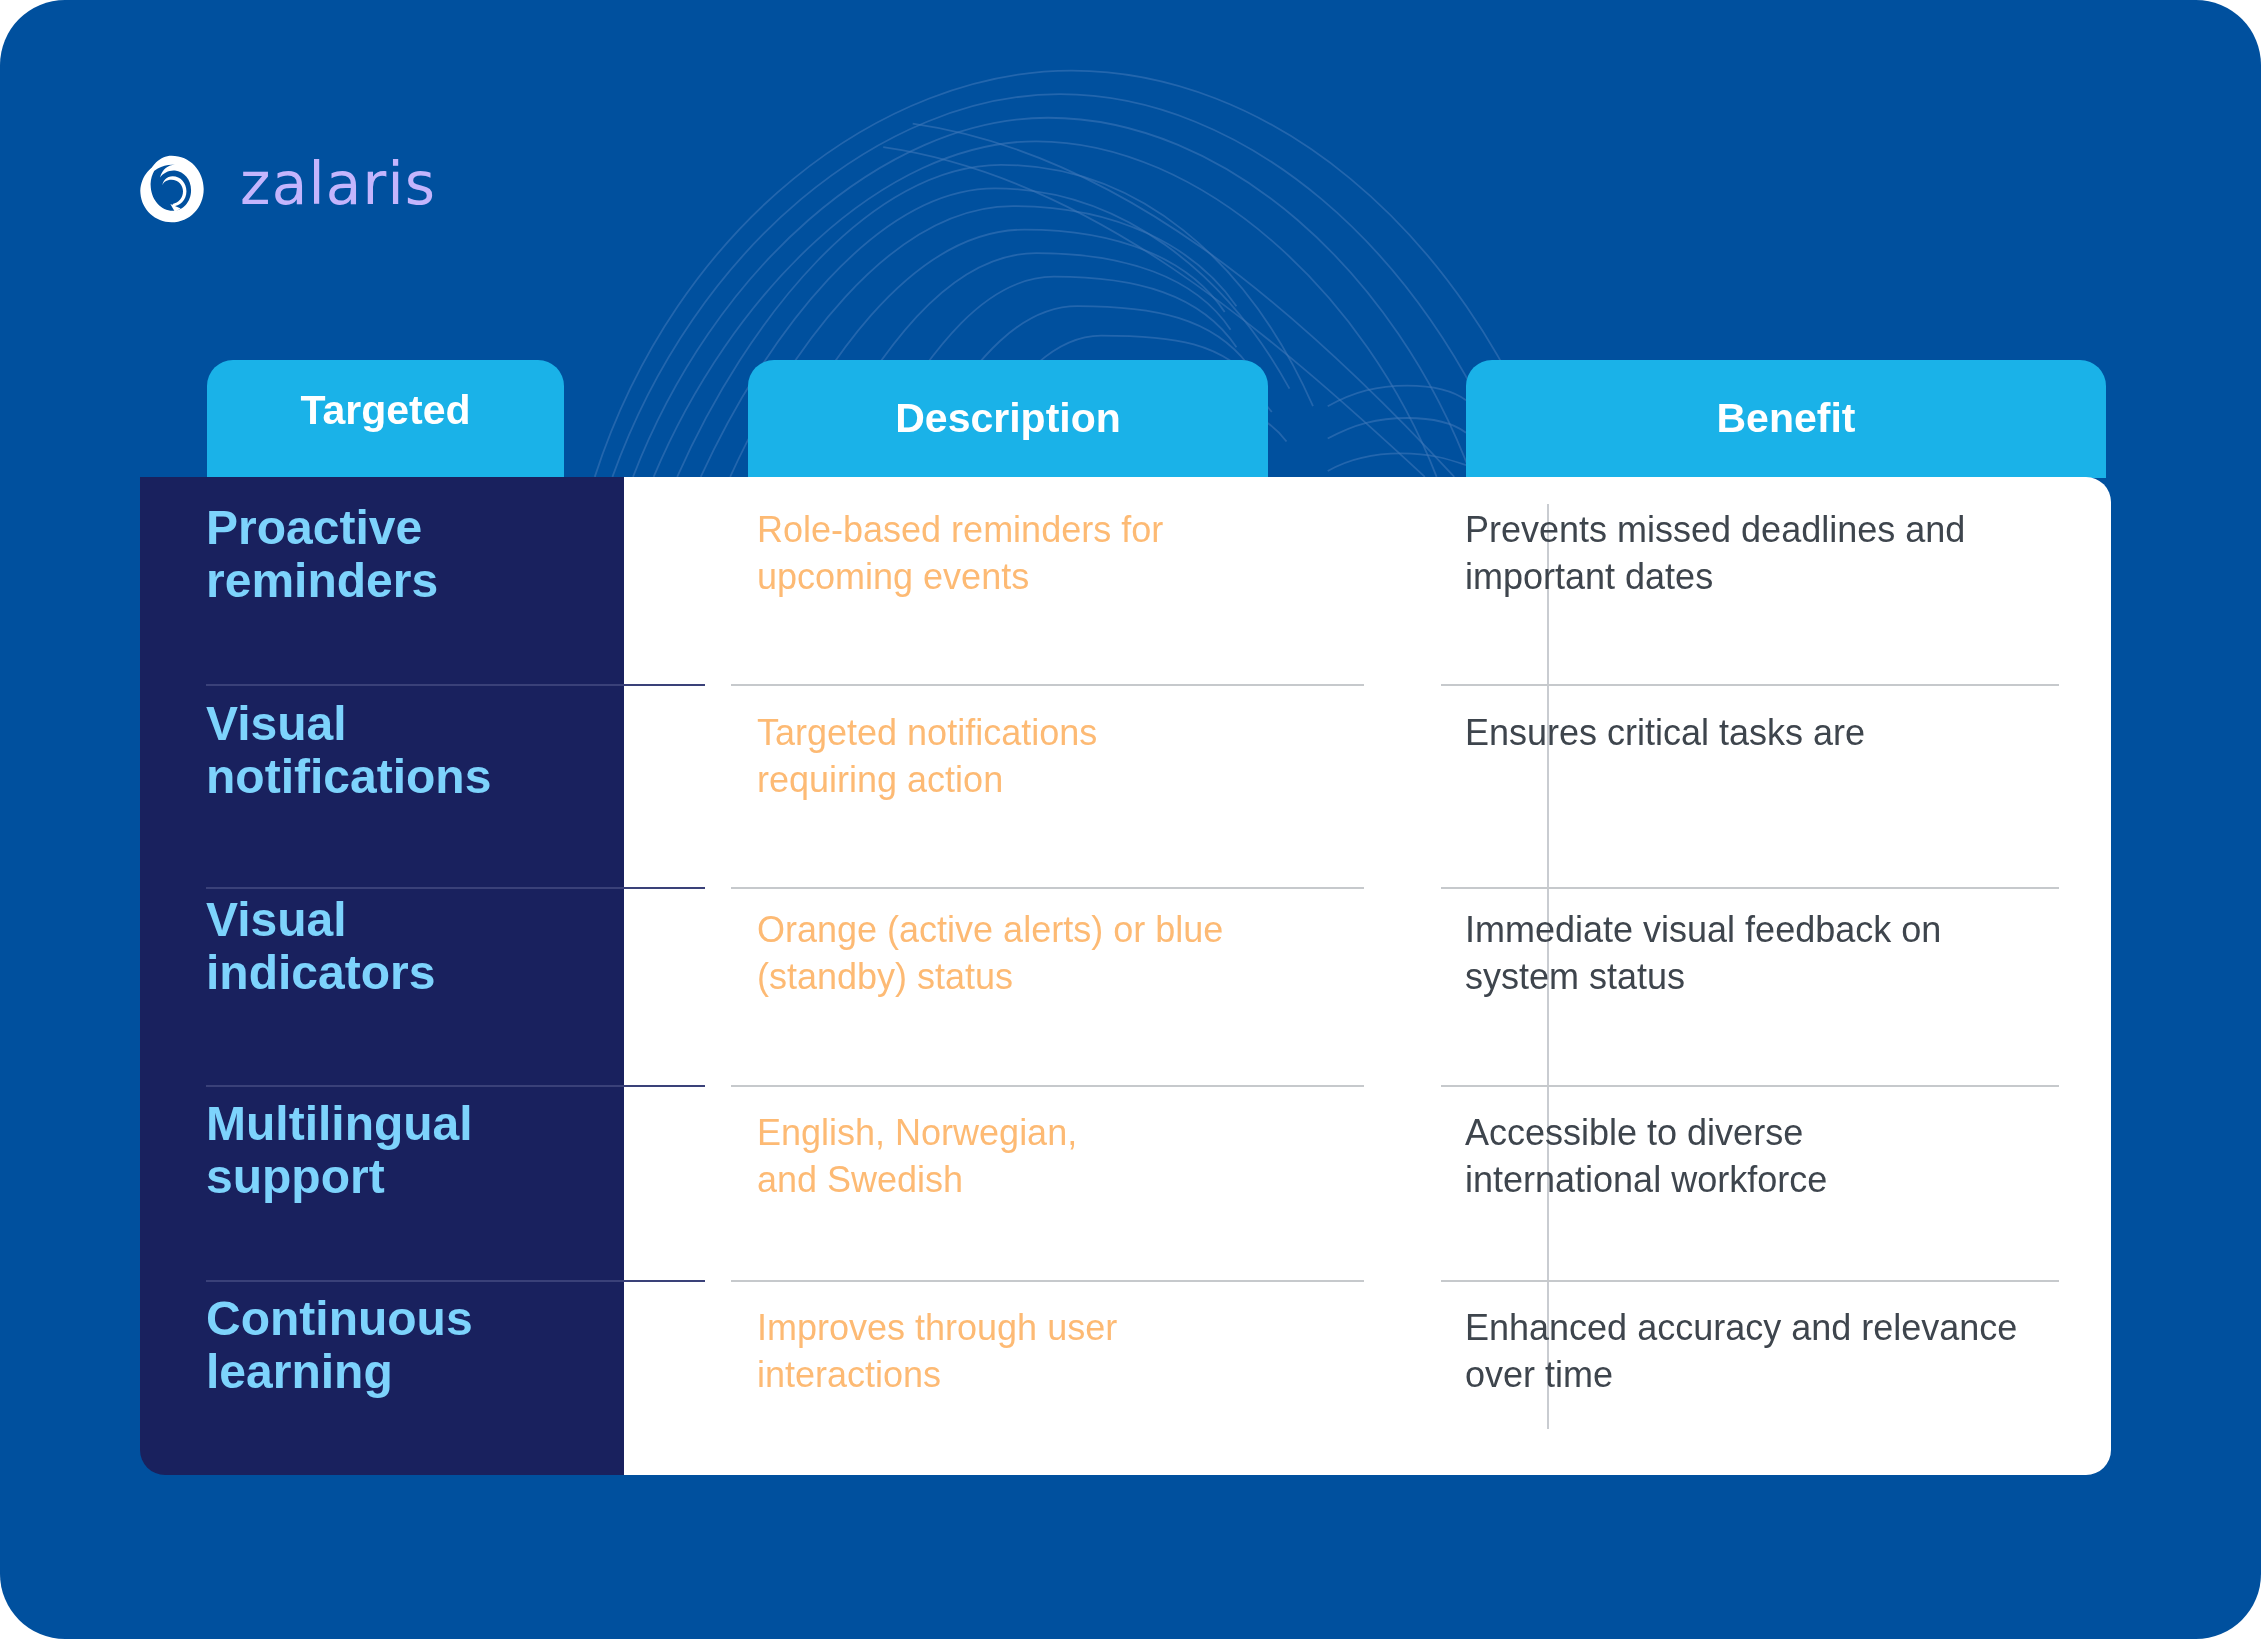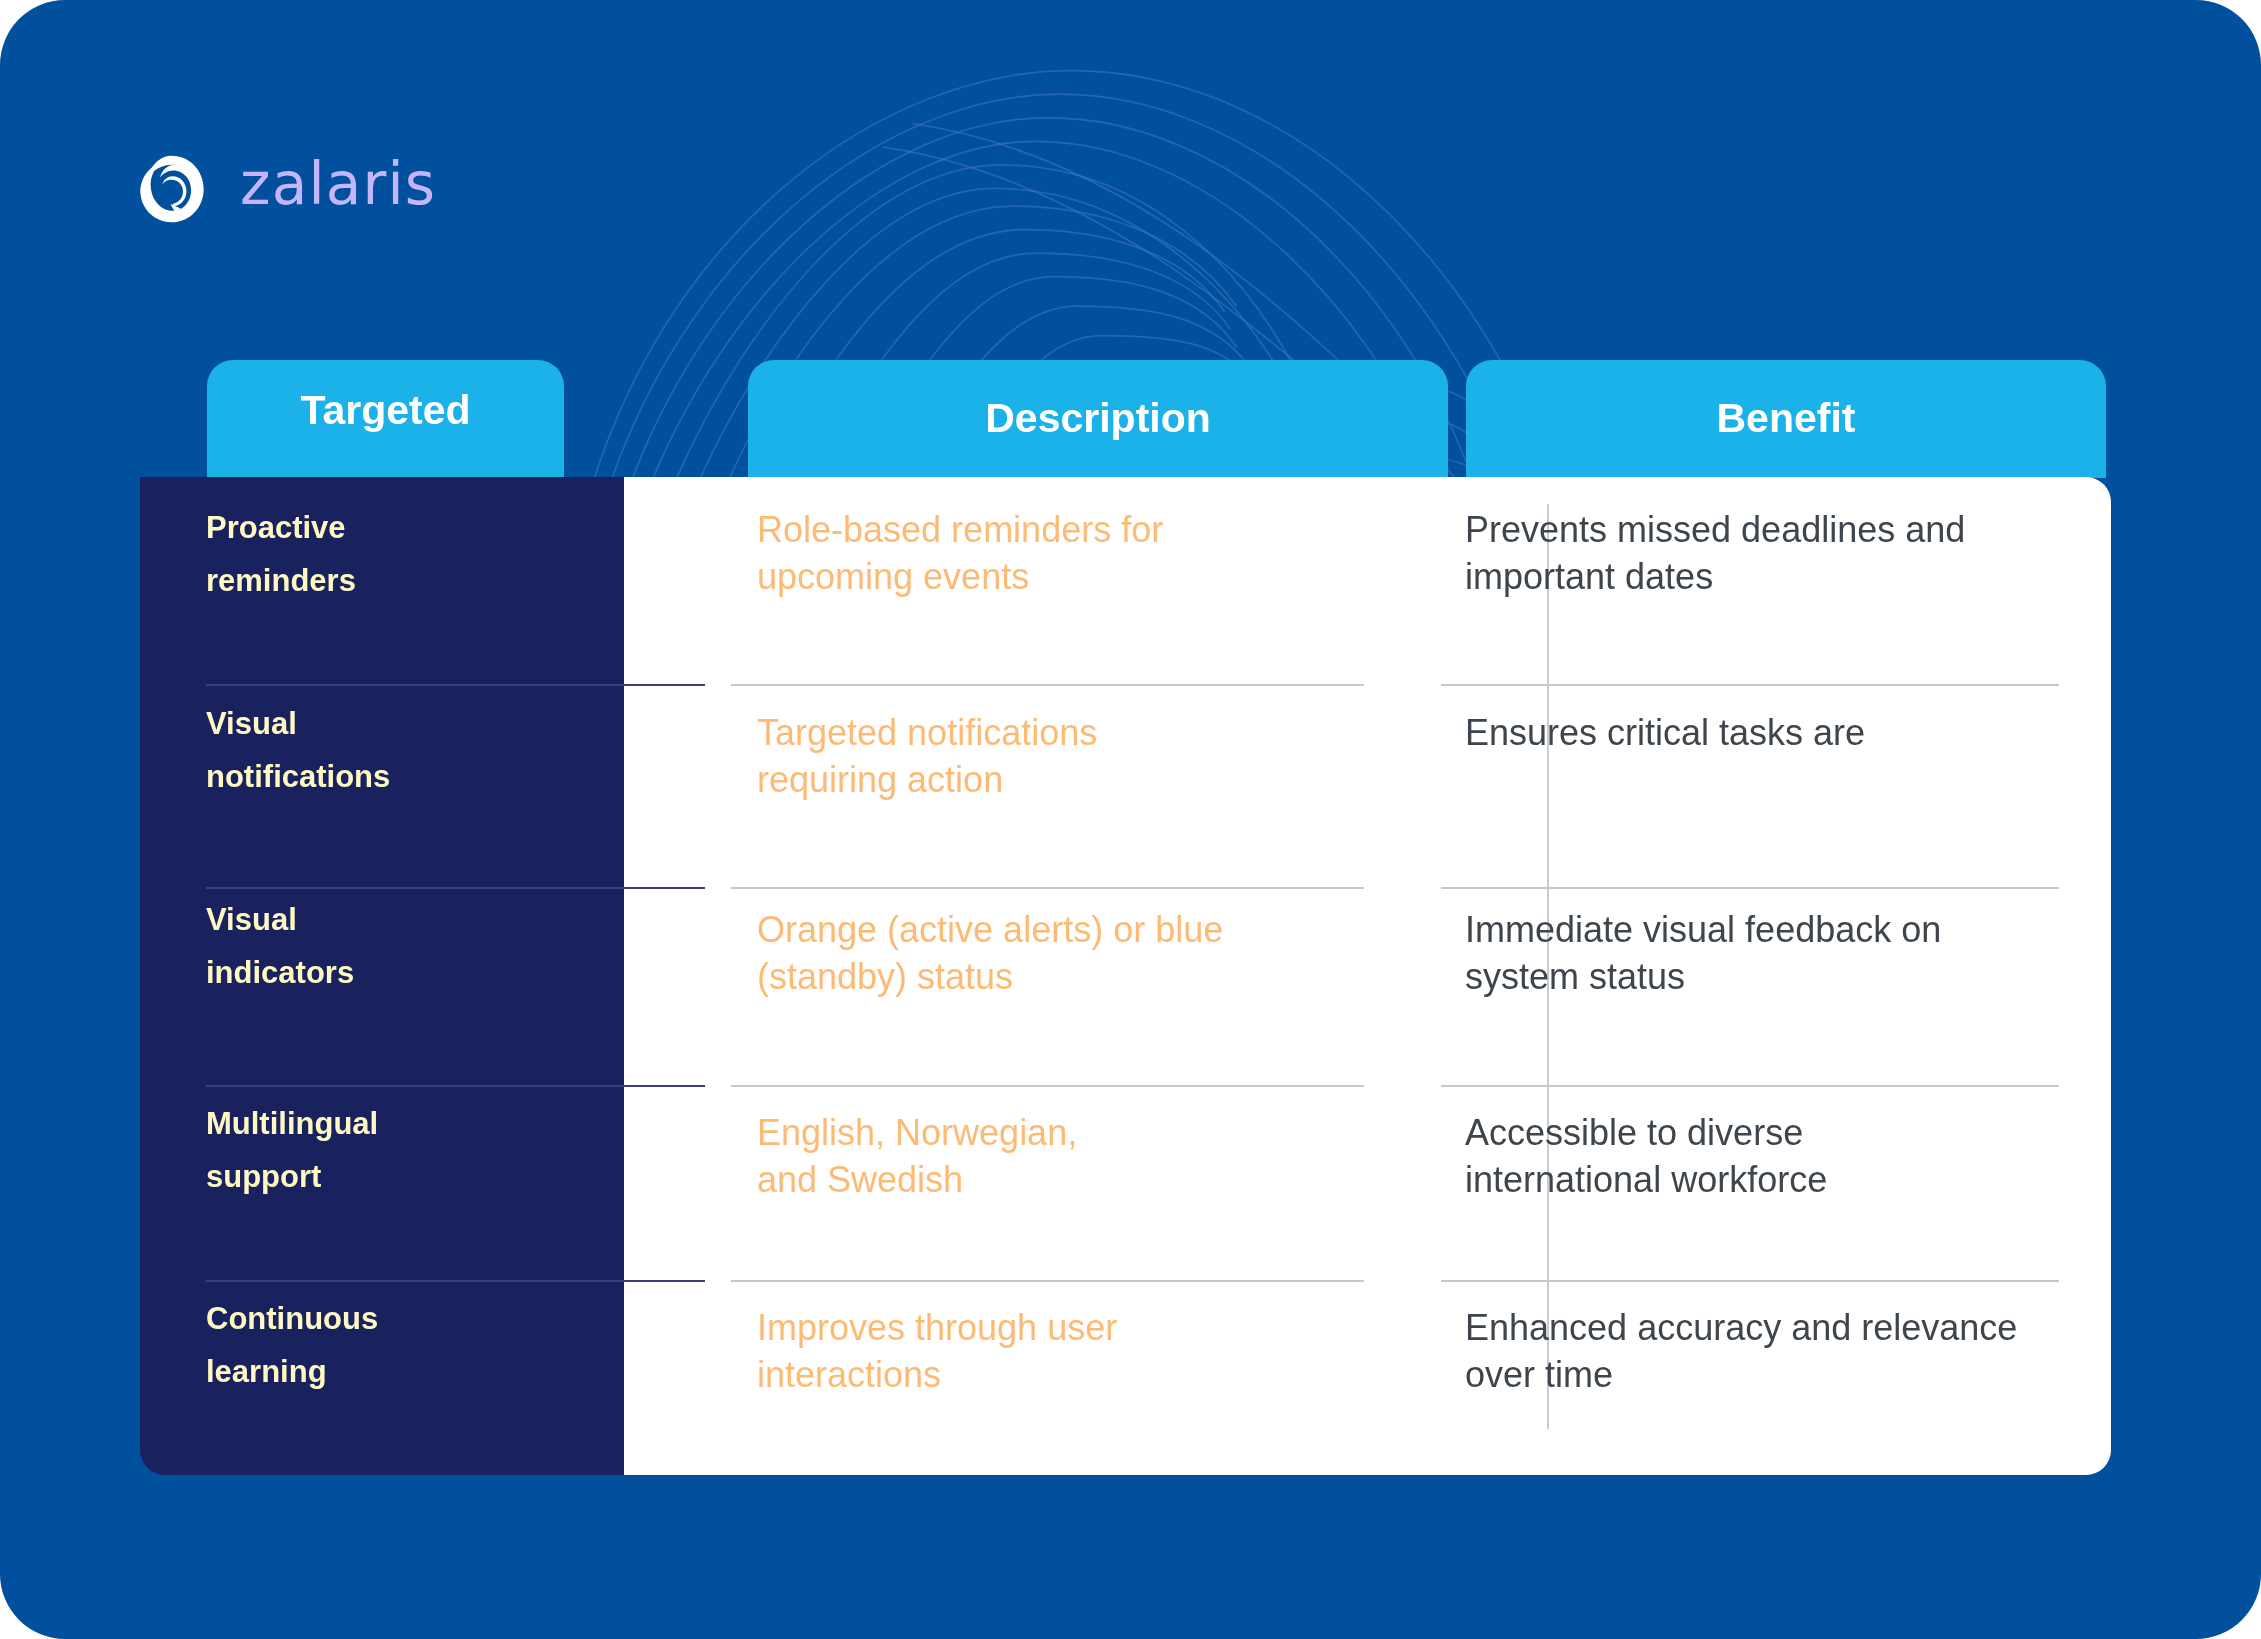--- a/index.html
+++ b/index.html
@@ -69,21 +69,21 @@
       justify-content: center;
       box-sizing: border-box;
     }
     .tab-feature {
       left: 207px;
       width: 357px;
       padding-top: 27px;
     }
     .tab-description {
       left: 748px;
-      width: 700px;
+      width: 520px;
       padding-top: 35px;
     }
     .tab-benefit {
       left: 1466px;
       width: 640px;
       padding-top: 35px;
     }
     
     .table-body {
       position: absolute;
@@ -121,23 +121,23 @@
       left: 0;
       width: 1971px;
     }
     .cell {
       position: absolute;
       box-sizing: border-box;
     }
     .cell-feature {
       left: 66px;
       width: 412px;
-      color: #fef9c3;
+      color: #7dd3fc;
       font-weight: 700;
-      font-size: 31px;
+      font-size: 48px;
       line-height: 53px;
     }
     .cell-desc {
       left: 617px;
       width: 618px;
       color: #fdba74;
       font-size: 36px;
       line-height: 47px;
     }
     .cell-benefit {

